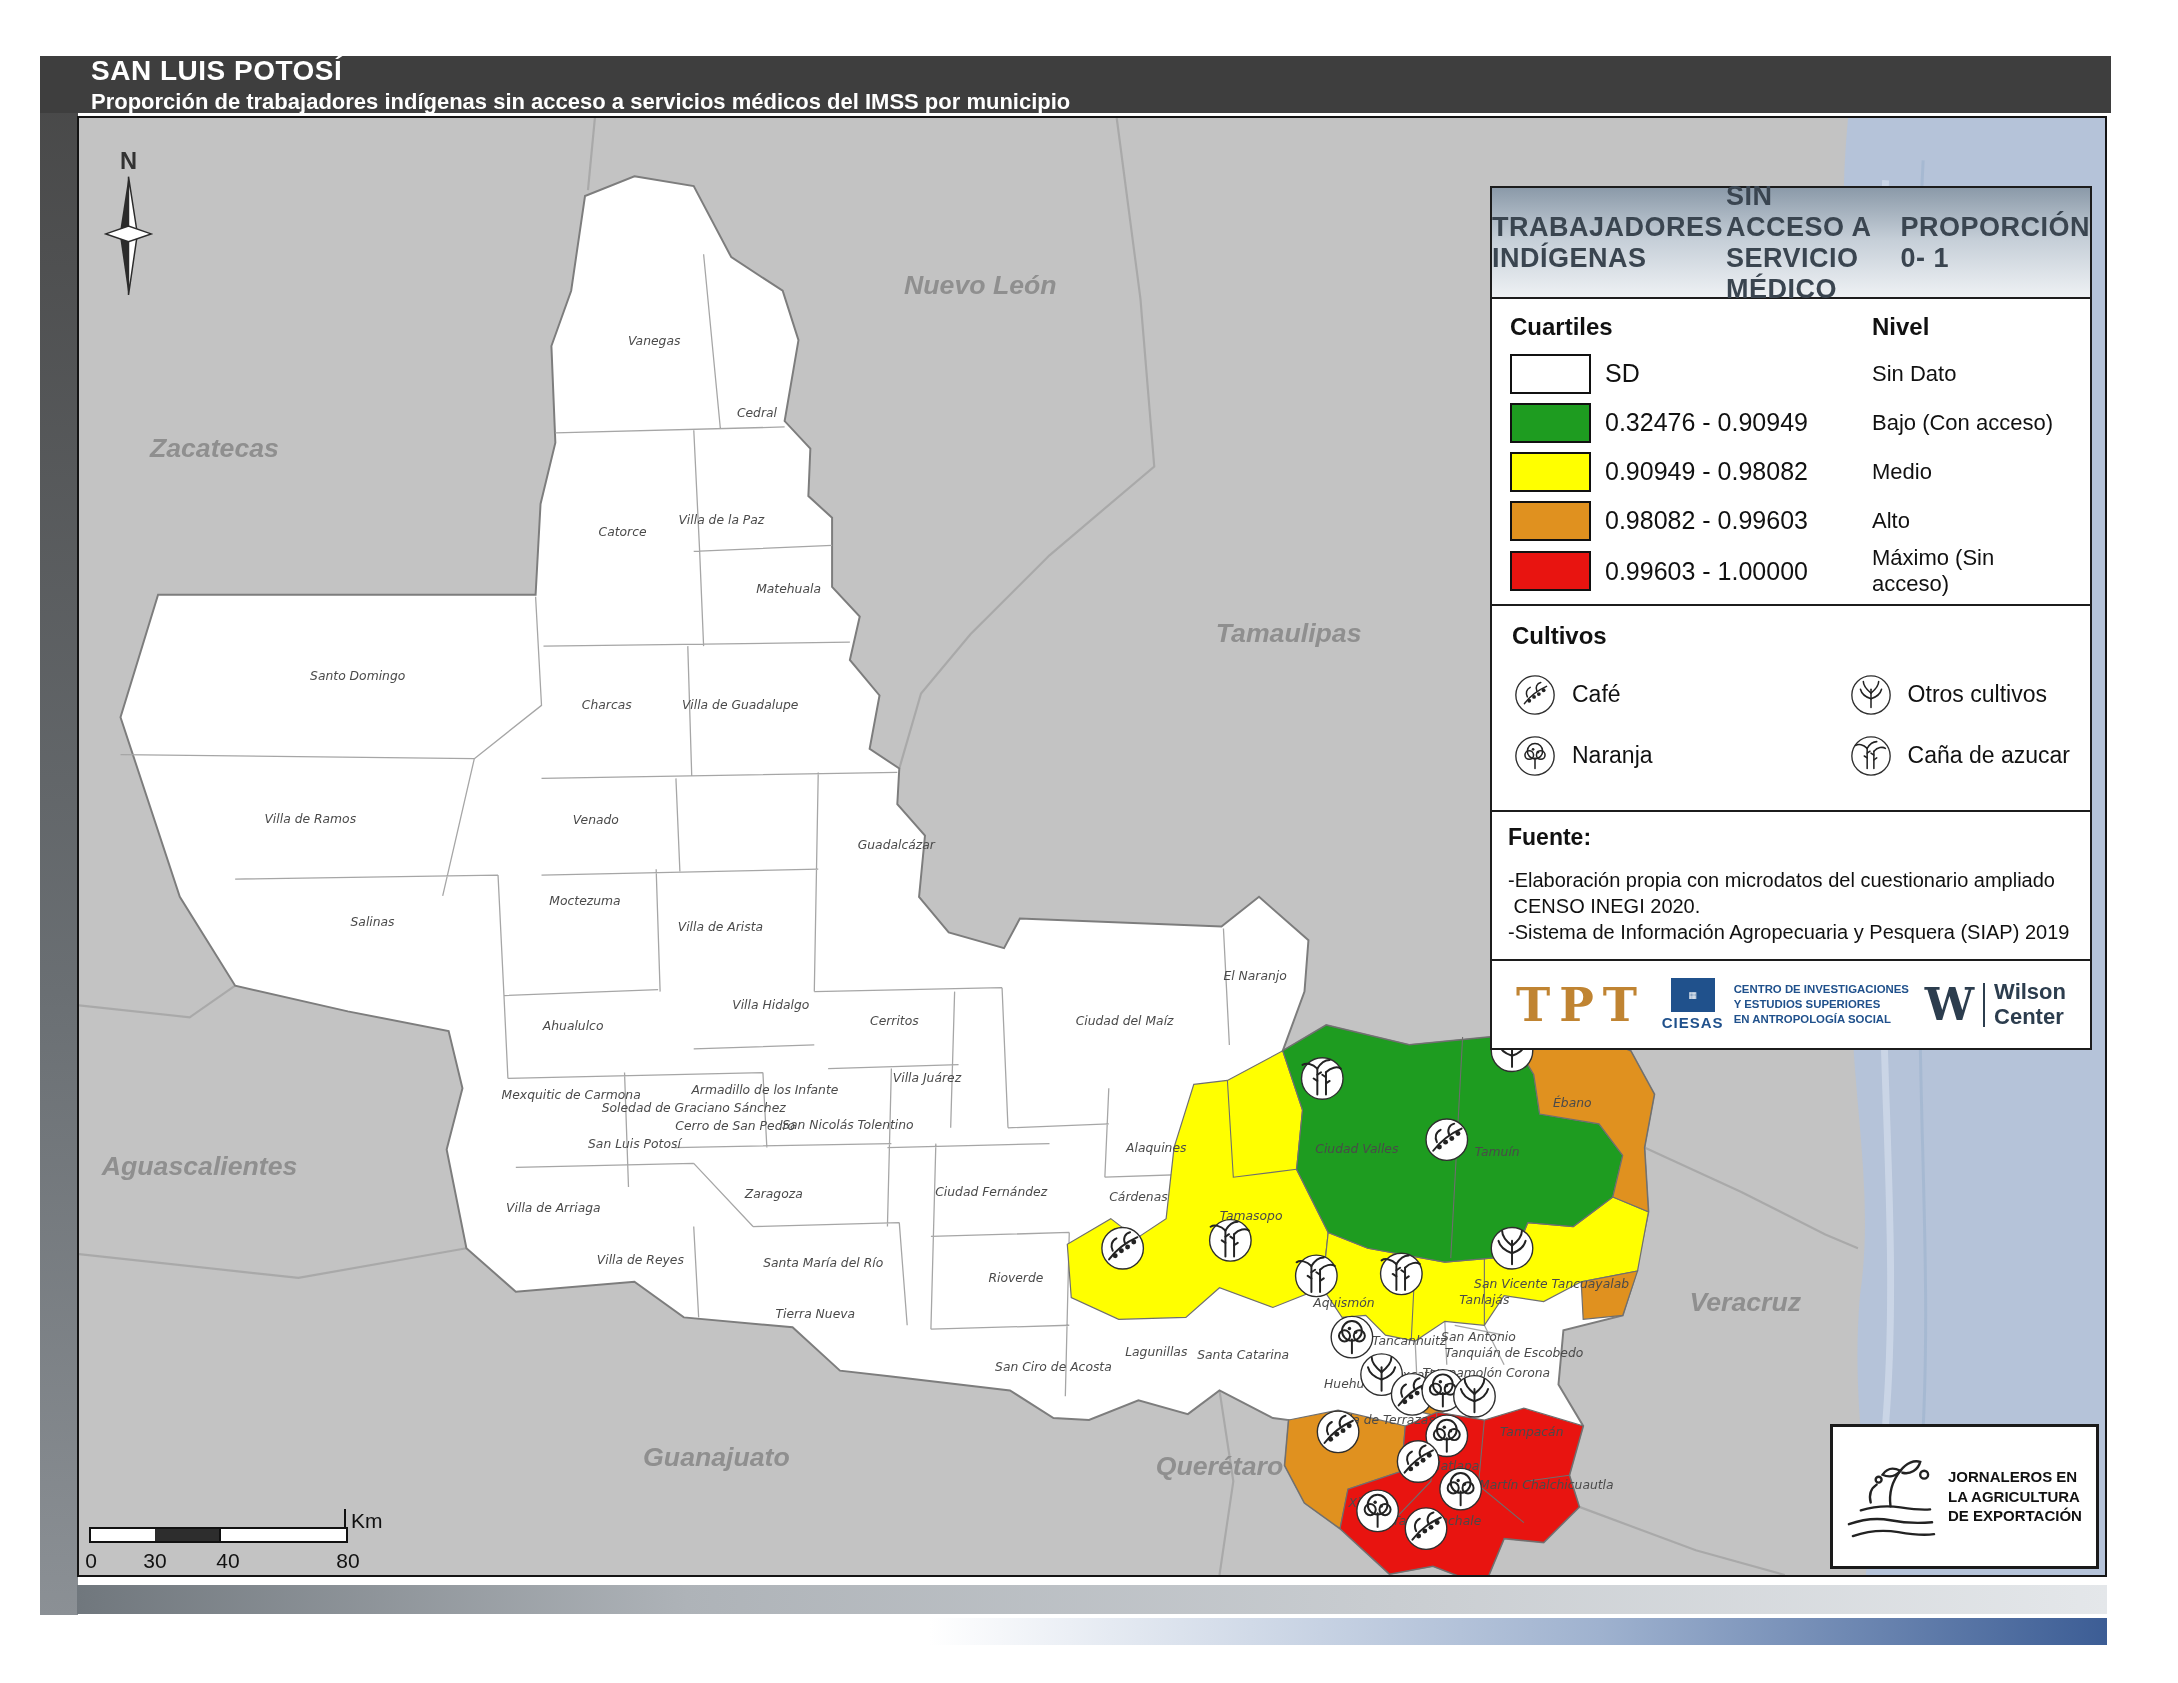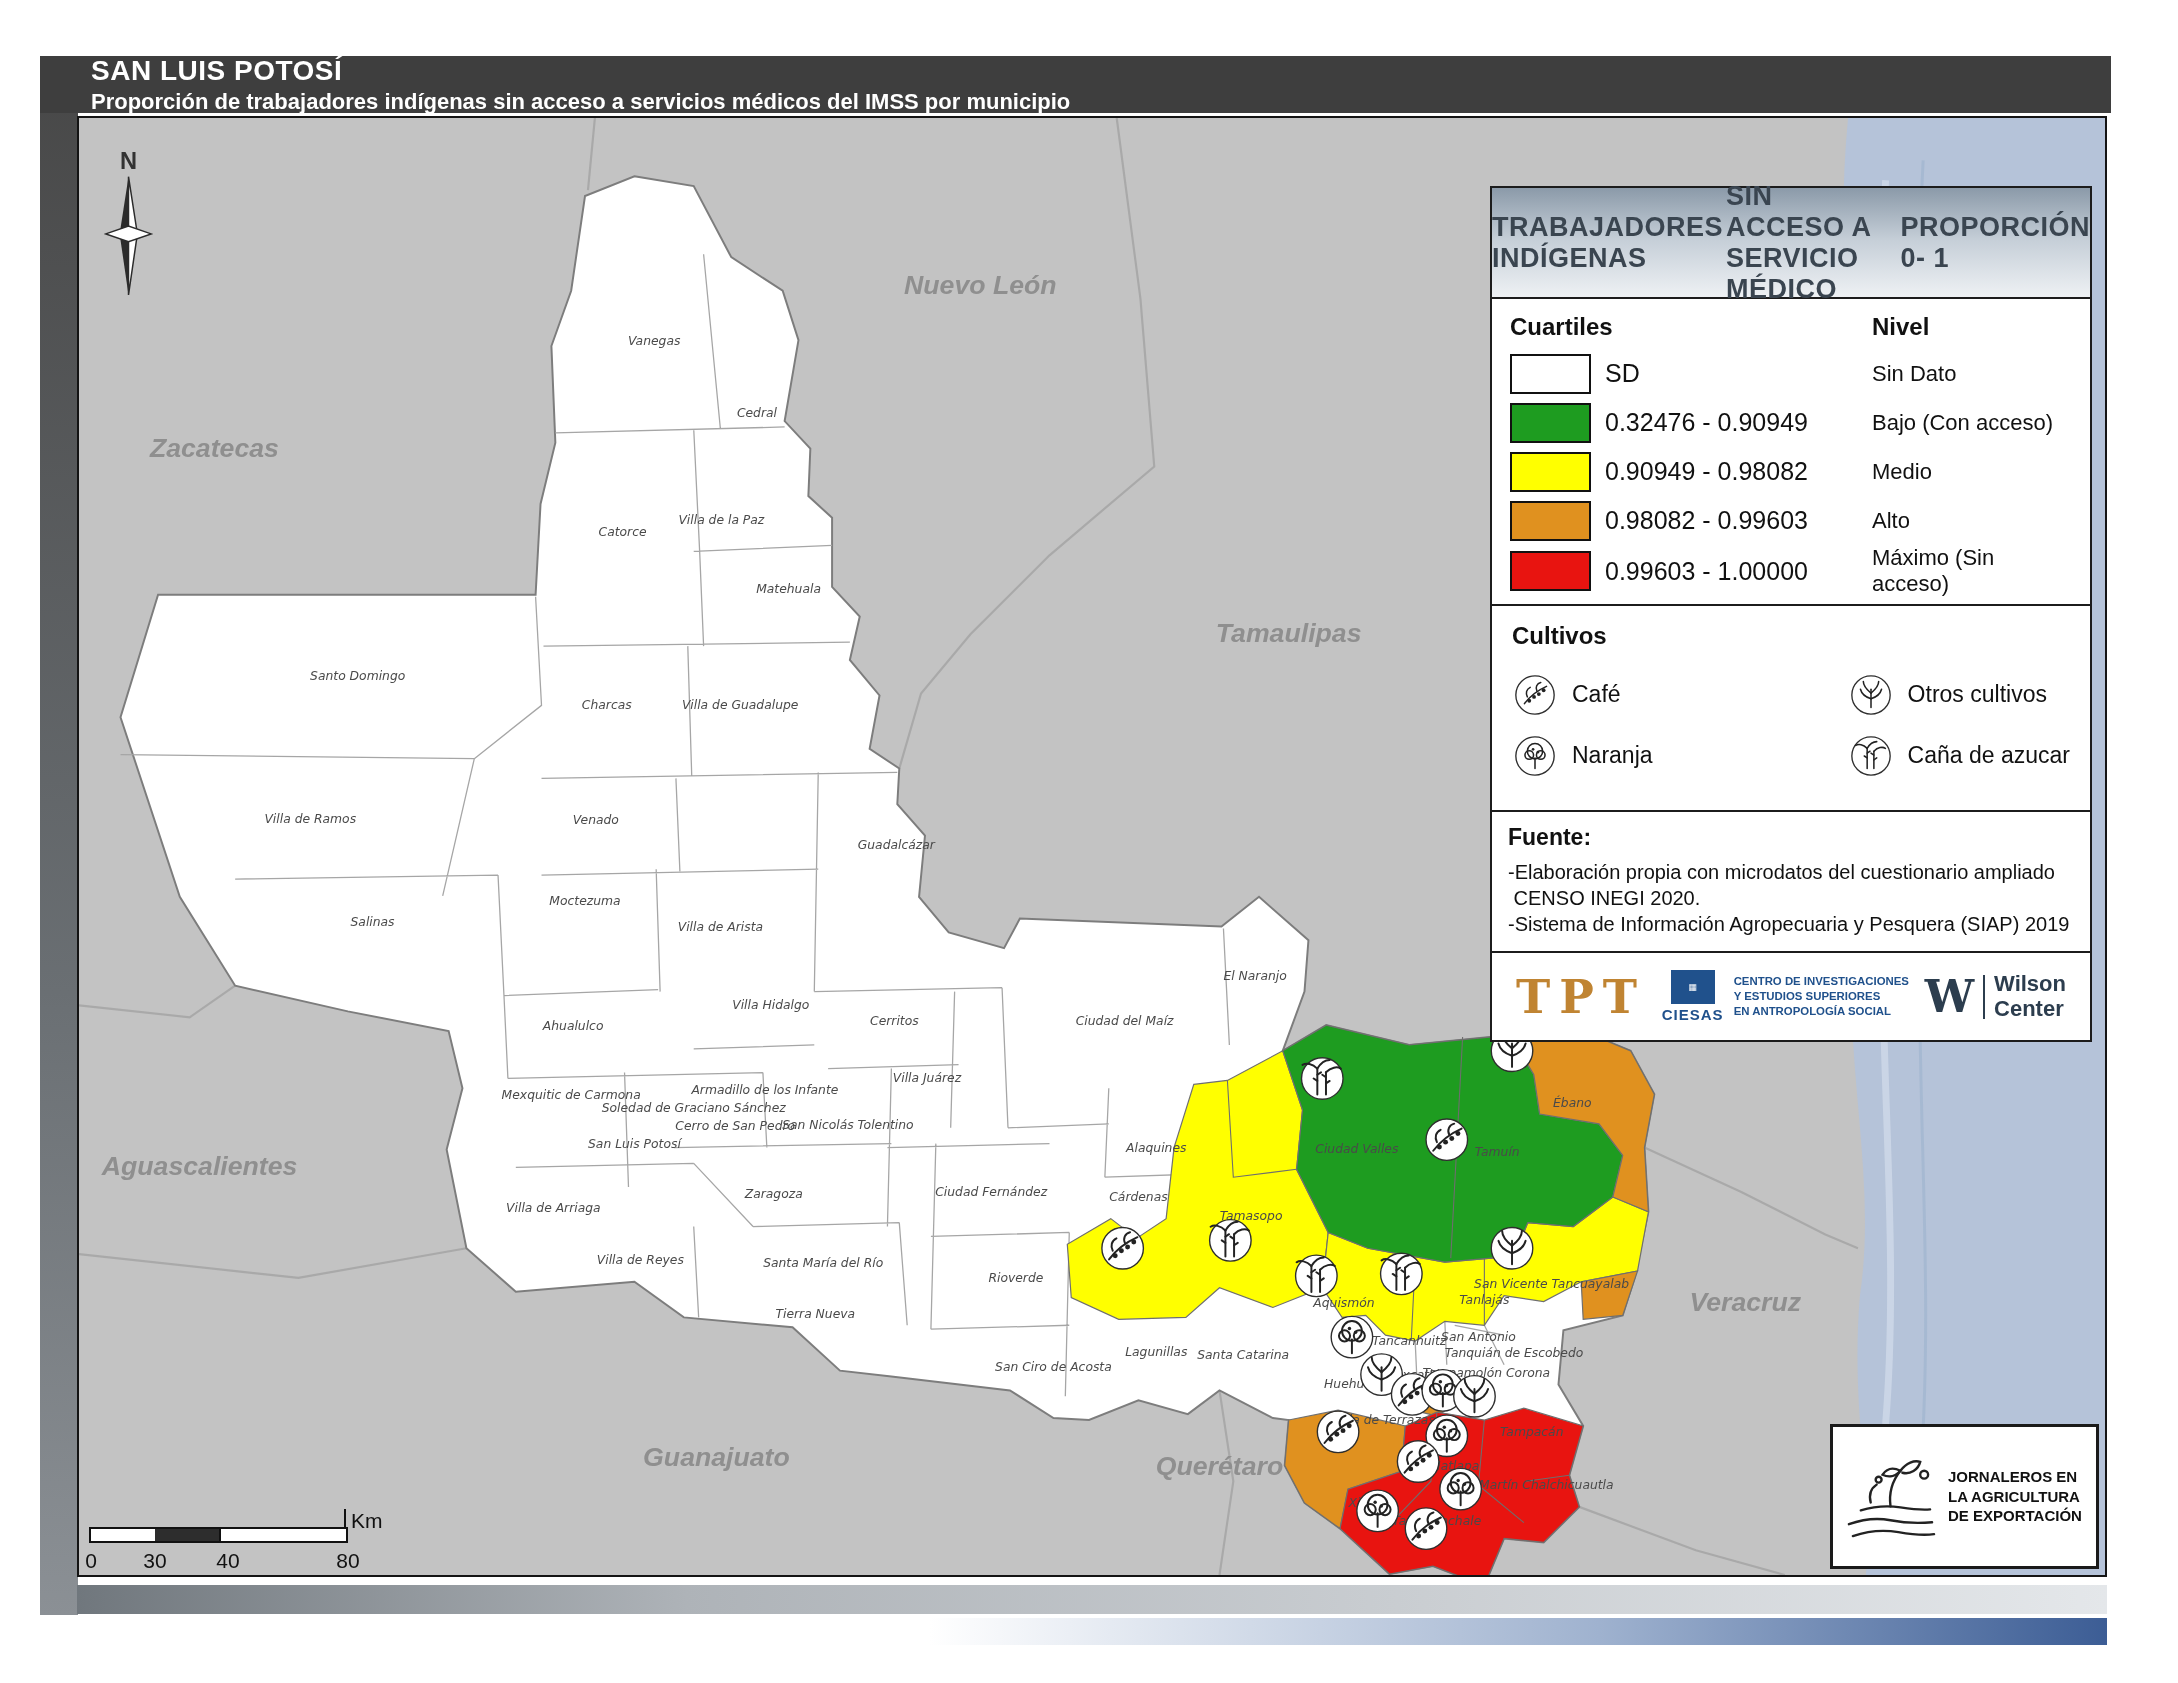--- a/index.html
+++ b/index.html
@@ -52,21 +52,21 @@
   .lg-head span{font-weight:bold;font-size:24px;color:#111}
   .lg-row{display:grid;grid-template-columns:95px 267px 1fr;align-items:center;height:49px}
   .swatch{width:81px;height:40px;border:2px solid #111;background:#fff}
   .range{font-size:25px;color:#111}
   .level{font-size:22px;color:#111}
   .lg-cultivos{padding:16px 20px 24px 20px}
   .cult-title{font-size:24px;font-weight:bold;color:#111;margin-bottom:14px}
   .cult-grid{display:grid;grid-template-columns:1fr;grid-template-rows:repeat(2,61px);grid-auto-flow:column;align-items:center}
   .cult-item{display:flex;align-items:center;gap:14px;font-size:23px;color:#111}
   .lg-fuente{padding:12px 16px 14px 16px}
-  .f-title{font-size:23px;font-weight:bold;color:#111;margin-bottom:8px}
+  .f-title{font-size:23px;font-weight:bold;color:#111;margin-bottom:16px}
   .f-line{font-size:20px;color:#111;line-height:1.3;white-space:pre-wrap}
   .lg-logos{height:91px;display:flex;align-items:center;justify-content:space-between;padding:0 24px}
   .tpt{font-family:"DejaVu Serif",serif;font-size:46px;font-weight:bold;color:#c08432;letter-spacing:9px}
   .ciesas{display:flex;align-items:center;gap:10px}
   .ciesas-col{display:flex;flex-direction:column;align-items:center;gap:2px}
   .ciesas-mark{width:44px;height:34px;background:#20518c;color:#fff;font-size:9px;display:flex;align-items:center;justify-content:center}
   .ciesas-acronym{font-size:15px;font-weight:bold;color:#20518c;letter-spacing:1px}
   .ciesas-lines div{font-size:11.4px;font-weight:bold;color:#20518c;line-height:1.3}
   .wilson{display:flex;align-items:center;gap:9px}
   .wilson-mark{font-family:"DejaVu Serif",serif;font-size:44px;font-weight:bold;color:#2c3d4e;line-height:1}

